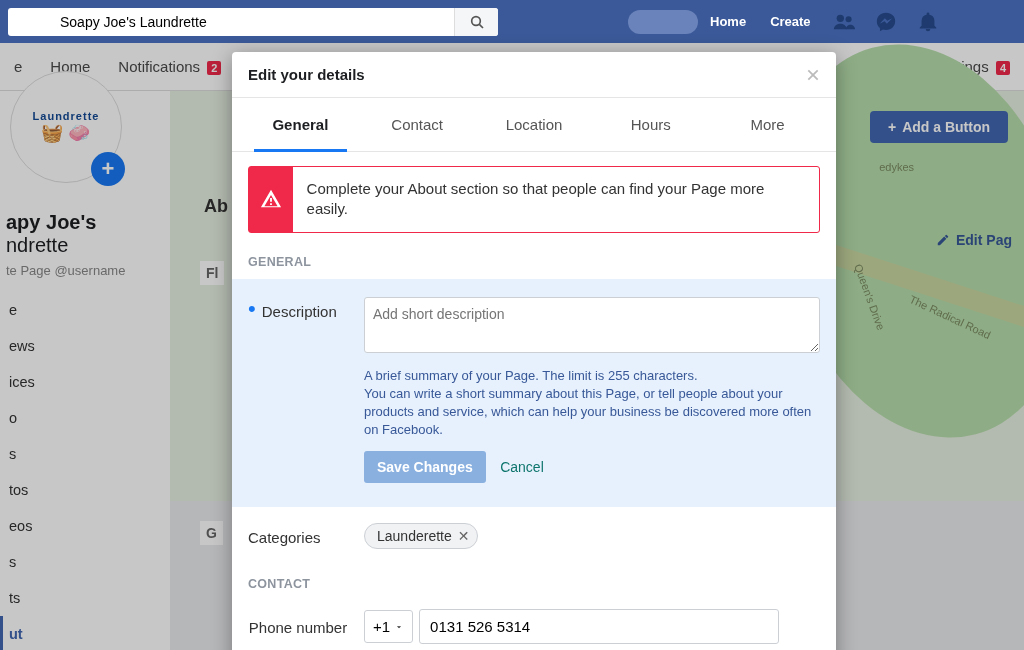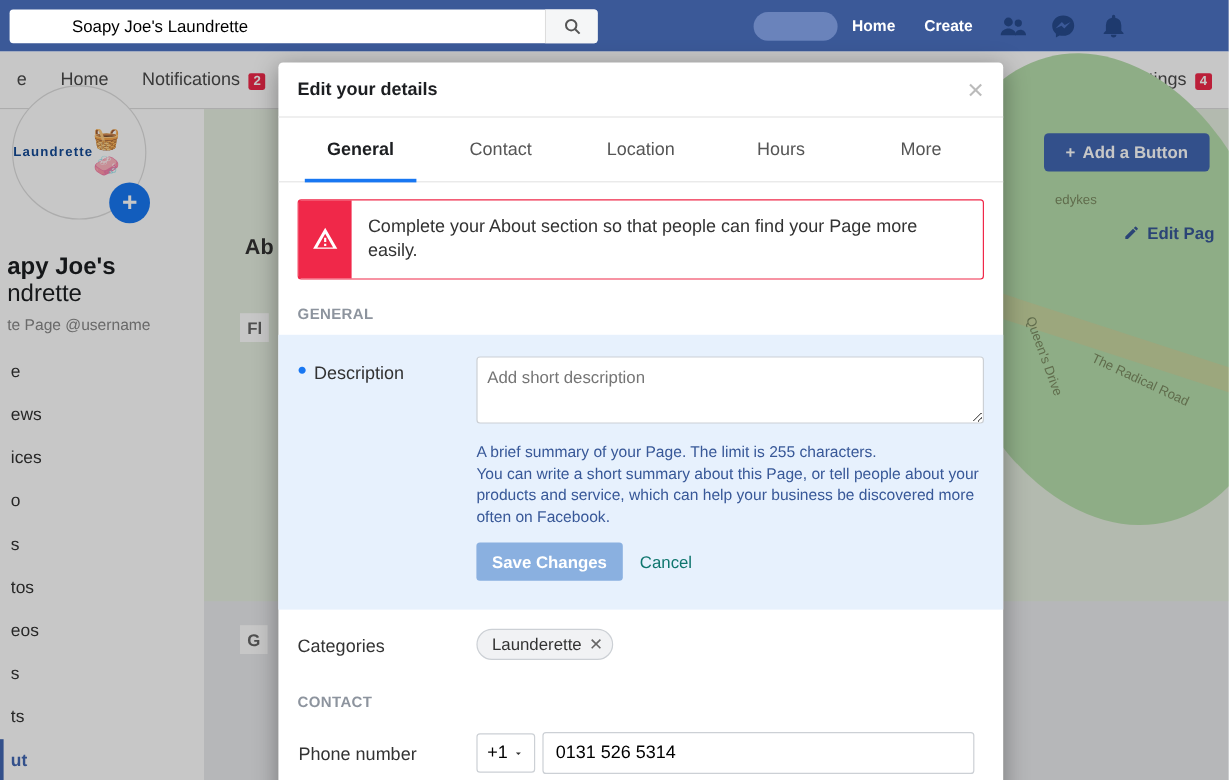--- a/index.html
+++ b/index.html
@@ -14,27 +14,27 @@
   .tb-link { color: white; font-size: 13px; font-weight: bold; padding: 0 12px; cursor:pointer; }
   .tb-icons { display: flex; gap: 20px; margin-left: 10px; align-items: center; }
   .tb-icon { width: 22px; color: #1e3a6e; cursor:pointer; }
 
   
   .pagebar { height: 48px; background: white; border-bottom: 1px solid #ddd; display: flex; align-items: center; font-size: 15px; color: #4a4a4a; }
   .pagebar .item { padding: 0 14px; position: relative; cursor:pointer; }
   .badge { display:inline-block; background:#f02849; color:white; font-size:11px; font-weight:bold; padding:1px 4px; border-radius:2px; margin-left:3px; }
   .pagebar .spacer { flex:1; }
   .add-btn { background:#4267b2; color:white; font-weight:bold; font-size:14px; padding: 8px 18px; border-radius:4px; margin: 0 10px; cursor:pointer; display:flex; align-items:center; gap:6px;}
-  .edit-pg { color:#385898; font-weight:bold; font-size:14px; padding: 0 8px; display:flex; align-items:center; gap:6px; cursor:pointer; }
+  .edit-pg { color:#385898; font-weight:bold; font-size:14px; padding: 0 8px; display:flex; align-items:center; gap:6px; cursor:pointer;margin-top:46px; }
 
   
   .backdrop { position: absolute; top: 91px; left:0; right:0; bottom:0; filter: blur(0.5px); }
   .left-col { position:absolute; left:0; top:0; width:170px; background:white; height: 559px; padding-top:10px; }
   .logo-area { width:130px; height:80px; margin-left:10px; position:relative; }
-  .logo-circ { width:112px; height:112px; border-radius:56px; background:white; border:1px solid #ddd; position:absolute; top:-30px; left:0; overflow:hidden; display:flex; flex-direction:row; align-items:center; justify-content:center; color:#144a95; font-weight:900;}
+  .logo-circ { width:112px; height:112px; border-radius:56px; background:white; border:1px solid #ddd; position:absolute; top:-30px; left:0; overflow:hidden; display:flex; flex-direction:column; align-items:center; justify-content:center; color:#144a95; font-weight:900;}
   .add-circ { width:34px; height:34px; border-radius:17px; background:#1878f3; position:absolute; bottom:-5px; right:15px; display:flex; align-items:center; justify-content:center; color:white; font-size:22px; font-weight:bold;}
   .pg-name { font-size:20px; font-weight:bold; color:#1c1e21; padding: 30px 0 0 6px; }
   .pg-sub { font-size:20px; color:#1c1e21; padding: 0 0 4px 6px; }
   .pg-user { font-size:13px; color:#888; padding: 2px 0 14px 6px; }
   .nav-list .ni { font-size:14.5px; color:#333; padding: 10px 6px; border-left: 3px solid transparent; cursor:pointer;}
   .nav-list .ni:last-child { font-weight:bold; color:#4267b2; border-left-color:#4267b2; }
 
   .map-bg { position:absolute; left:170px; top:0; right:0; height:410px; background: #e6efe0; }
   .park { position:absolute; right:-40px; top:-50px; width:280px; height:400px; background:#b7deac; border-radius:50%; transform: rotate(-15deg); }
   .road { position:absolute; width:400px; height:20px; background:#c8d6a0; top:170px; right:-60px; transform:rotate(18deg); border-radius:10px; }
@@ -57,21 +57,21 @@
   .m-body { padding: 0 16px 16px 16px; }
 
   .alert { border:1px solid #f02849; border-radius:3px; display:flex; margin: 14px 0 18px 0; }
   .alert-ic { width:44px; background:#f02849; display:flex; align-items:center; justify-content:center; color:white; }
   .alert-txt { padding: 12px 14px; font-size:15px; color:#333; line-height:1.35; }
 
   .sect-lbl { font-size:12.5px; font-weight:bold; color:#8d949e; letter-spacing:0.3px; padding: 4px 0 10px 0; }
 
   .row { display:flex; gap:16px; padding: 8px 0; }
   .row .lab { width:100px; font-size:15px; color:#333; padding-top: 6px; display:flex; gap:6px; }
-  .row .ctl { flex:1;margin-left:33px; }
+  .row .ctl { flex:1; }
 
   .desc-block { background:#e7f1fd; margin: 0 -16px; padding: 10px 16px 16px 16px; }
   textarea.desc { width:100%; height:56px; border:1px solid #ccd0d5; border-radius:3px; padding:8px; font-size:14px; resize:both; font-family:inherit; }
   .help { font-size:13px; color:#385898; line-height:1.4; padding: 10px 0 12px 0; }
   .save { background:#8ab0e0; color:white; font-weight:bold; font-size:14px; border:none; padding: 8px 13px; border-radius:3px; cursor:pointer; }
   .cancel { background:none; border:none; color:#0f766e; font-size:14px; margin-left:10px; cursor:pointer; }
 
   .chip { display:inline-flex; align-items:center; background:#f1f2f4; border:1px solid #ccd0d5; border-radius:14px; padding: 4px 8px 4px 12px; font-size:14px; color:#333; gap:6px; }
   .chip .x { color:#666; cursor:pointer; font-size:14px; }
 

